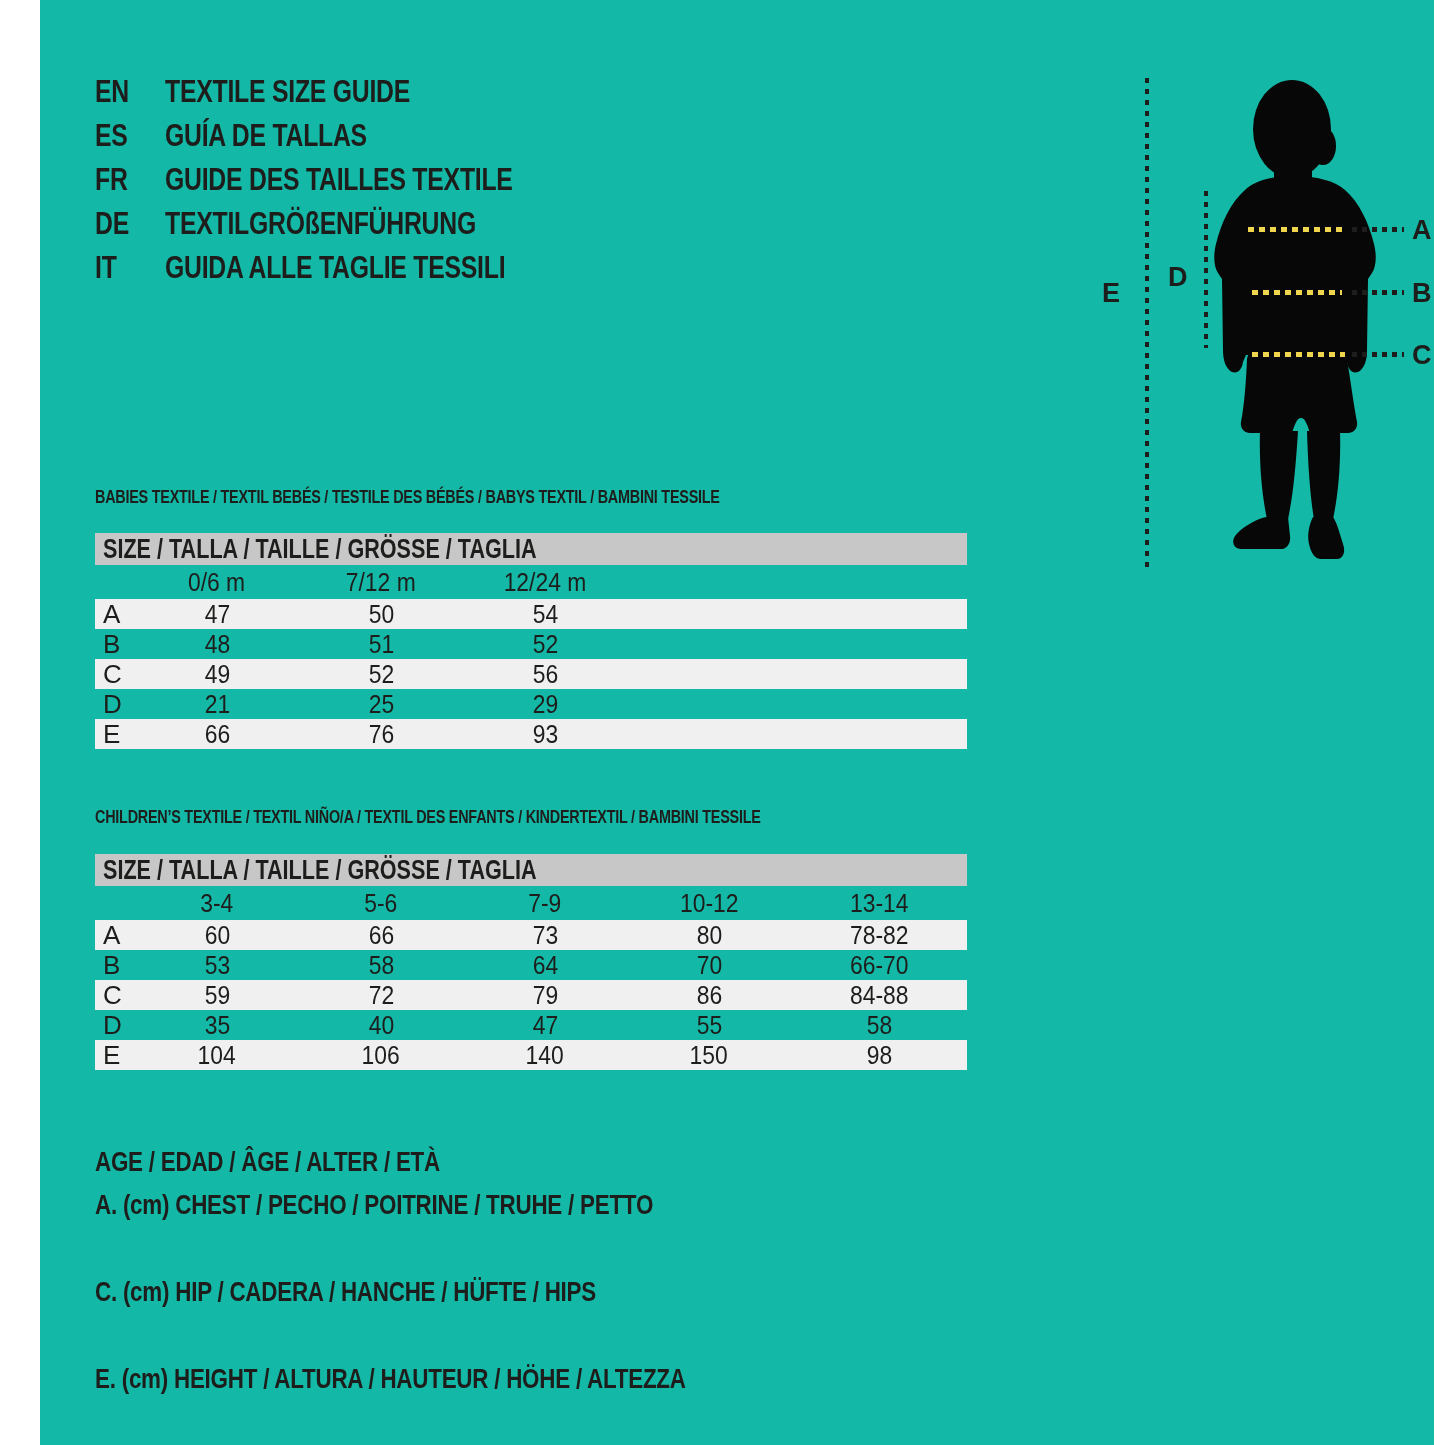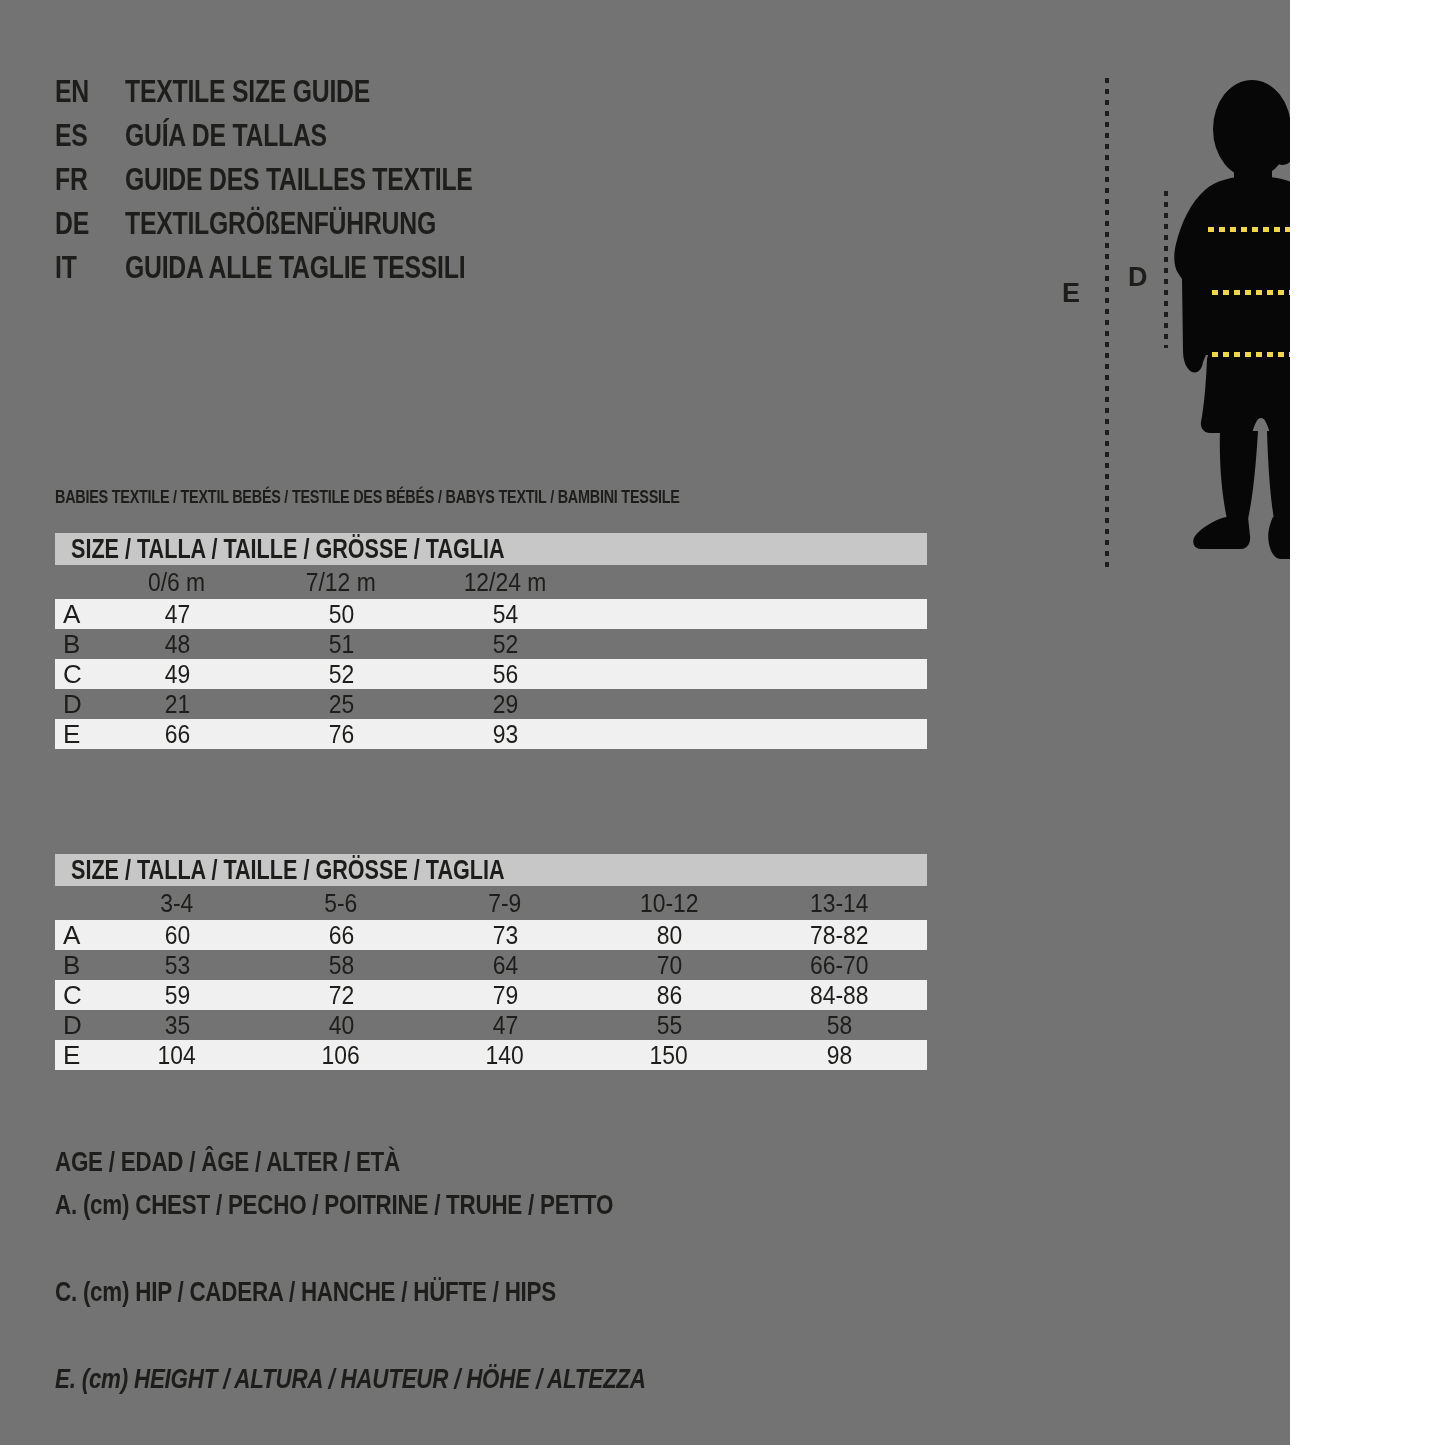--- a/index.html
+++ b/index.html
@@ -1,29 +1,29 @@
 <!DOCTYPE html>
 <html><head>
 <meta charset="utf-8">
 <style>
   html,body{margin:0;padding:0;background:#ffffff;}
   #canvas{
-    position:relative;width:1290px;height:1445px;background:#737373;overflow:hidden;
-    font-family:"Liberation Sans","DejaVu Sans",sans-serif;color:#1d1d1b;
+    position:relative;width:1394px;height:1445px;background:#14b8a6;overflow:hidden;
+    font-family:"Liberation Sans","DejaVu Sans",sans-serif;color:#1d1d1b;margin-left:40px;
   }
   .cond{transform:scaleX(0.8);transform-origin:left center;display:inline-block;white-space:nowrap;}
   
   .lang-row{position:absolute;left:55px;height:36px;line-height:36px;font-size:31px;font-weight:700;letter-spacing:-0.3px;}
   .lang-code{position:absolute;left:0;top:0;}
   .lang-title{position:absolute;left:70px;top:0;}
   
   .section-title{position:absolute;left:55px;height:30px;line-height:30px;font-size:18px;font-weight:700;letter-spacing:-0.3px;white-space:nowrap;}
   
   .table{position:absolute;left:55px;width:872px;}
-  .size-bar{height:32px;line-height:32px;background:#c7c7c7;padding-left:16px;font-size:27px;font-weight:700;white-space:nowrap;}
+  .size-bar{height:32px;line-height:32px;background:#c7c7c7;padding-left:8px;font-size:27px;font-weight:700;white-space:nowrap;}
   .grid-b{display:grid;grid-template-columns:40px 164px 164px 164px auto;}
   .grid-c{display:grid;grid-template-columns:40px 164px 164px 164px 164px auto;}
   .thead{height:34px;line-height:34px;font-size:26px;text-decoration:underline;}
   .trow{height:30px;line-height:30px;font-size:26px;}
   .trow.stripe{background:#f0f0f0;}
   .cell{overflow:visible;}
   .cell.lbl{padding-left:8px;text-align:left;}
   .cell.val{text-align:center;}
   .cell.val span{display:inline-block;transform:scaleX(0.88);white-space:nowrap;}
   
@@ -133,20 +133,21 @@
     </div>
     <div class="trow grid-b stripe">
       <div class="cell lbl">E</div>
       <div class="cell val"><span>66</span></div>
       <div class="cell val"><span>76</span></div>
       <div class="cell val"><span>93</span></div>
       <div class="cell"></div>
     </div>
   </div>
 
+  <div class="section-title" style="top:802px;"><span class="cond">CHILDREN’S TEXTILE / TEXTIL NIÑO/A / TEXTIL DES ENFANTS / KINDERTEXTIL / BAMBINI TESSILE</span></div>
 
   <div class="table" style="top:854px;">
     <div class="size-bar"><span class="cond">SIZE / TALLA / TAILLE / GRÖSSE / TAGLIA</span></div>
     <div class="thead grid-c">
       <div class="cell lbl"></div>
       <div class="cell val"><span>3-4</span></div>
       <div class="cell val"><span>5-6</span></div>
       <div class="cell val"><span>7-9</span></div>
       <div class="cell val"><span>10-12</span></div>
       <div class="cell val"><span>13-14</span></div>
@@ -189,15 +190,15 @@
       <div class="cell val"><span>106</span></div>
       <div class="cell val"><span>140</span></div>
       <div class="cell val"><span>150</span></div>
       <div class="cell val"><span>98</span></div>
     </div>
   </div>
 
   <div class="legend-line" style="top:1188px;"><span class="cond">A. (cm) CHEST / PECHO / POITRINE / TRUHE / PETTO</span></div>
   <div class="legend-line" style="top:1145px;"><span class="cond">AGE / EDAD / ÂGE / ALTER / ETÀ</span></div>
   <div class="legend-line" style="top:1275px;"><span class="cond">C. (cm) HIP / CADERA / HANCHE / HÜFTE / HIPS</span></div>
-  <div class="legend-line" style="top:1362px;font-style:italic;"><span class="cond">E. (cm) HEIGHT / ALTURA / HAUTEUR / HÖHE / ALTEZZA</span></div>
+  <div class="legend-line" style="top:1362px;"><span class="cond">E. (cm) HEIGHT / ALTURA / HAUTEUR / HÖHE / ALTEZZA</span></div>
 
 </div>
 
 </body></html>

